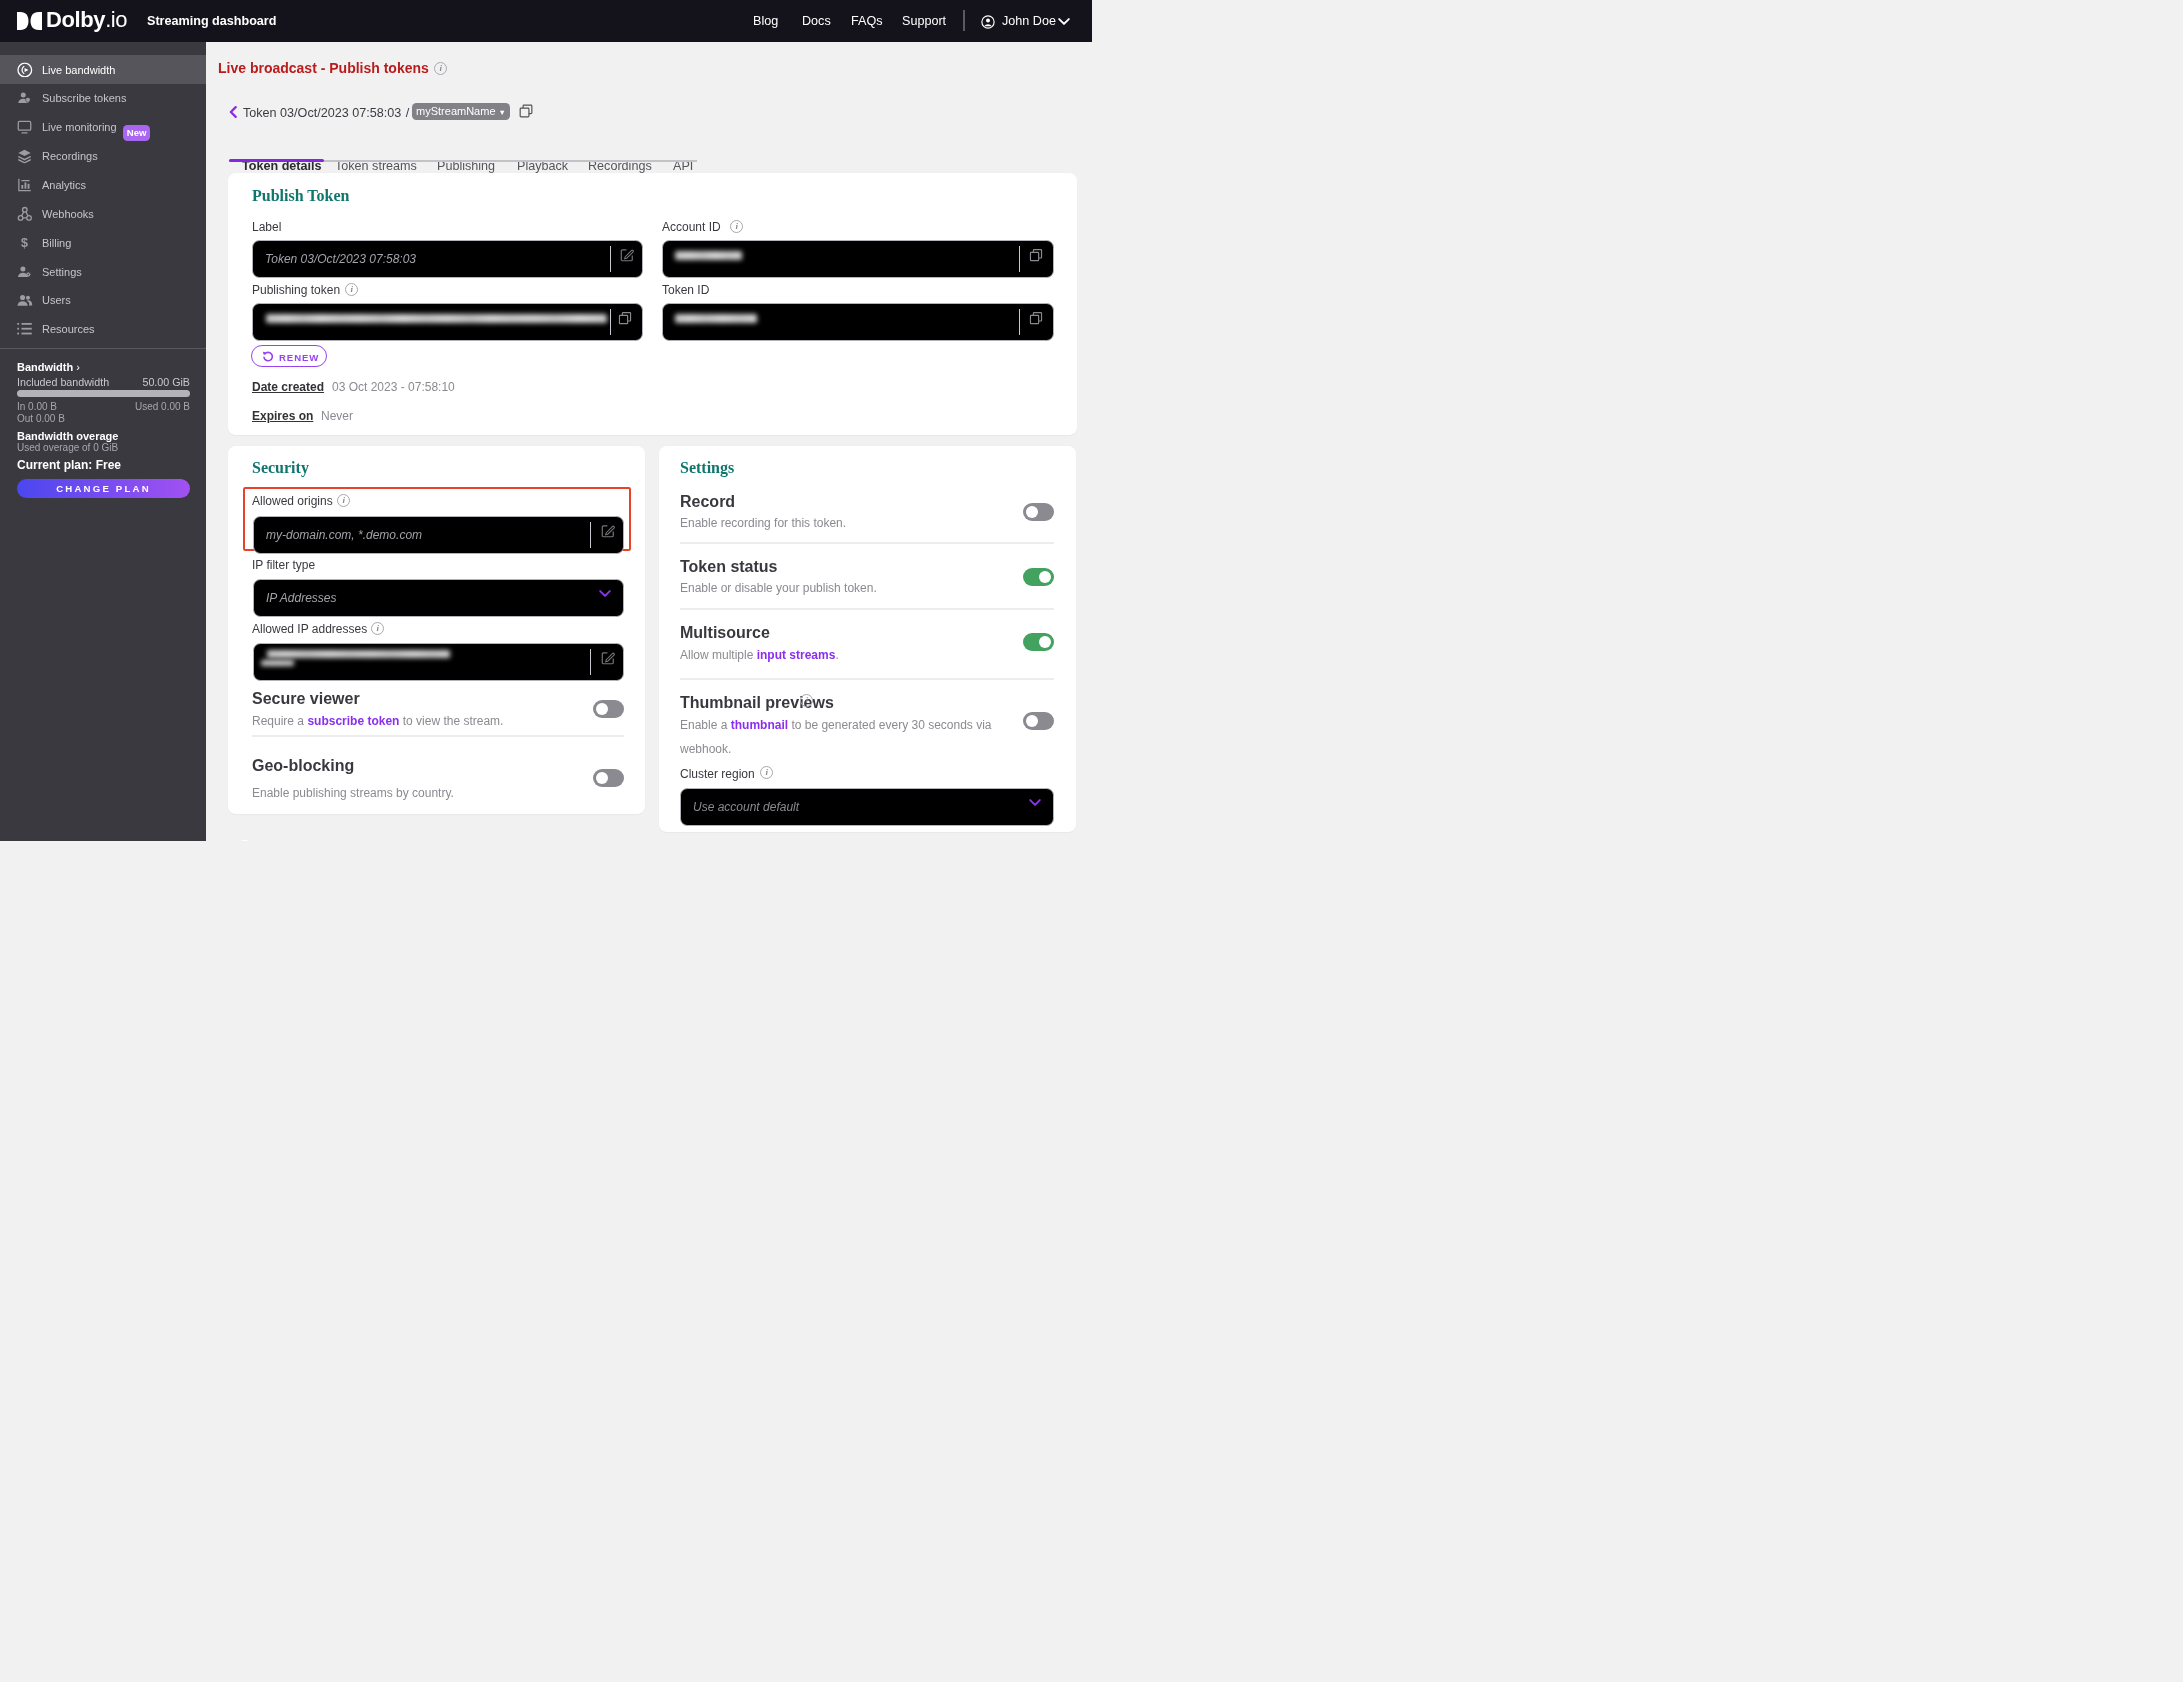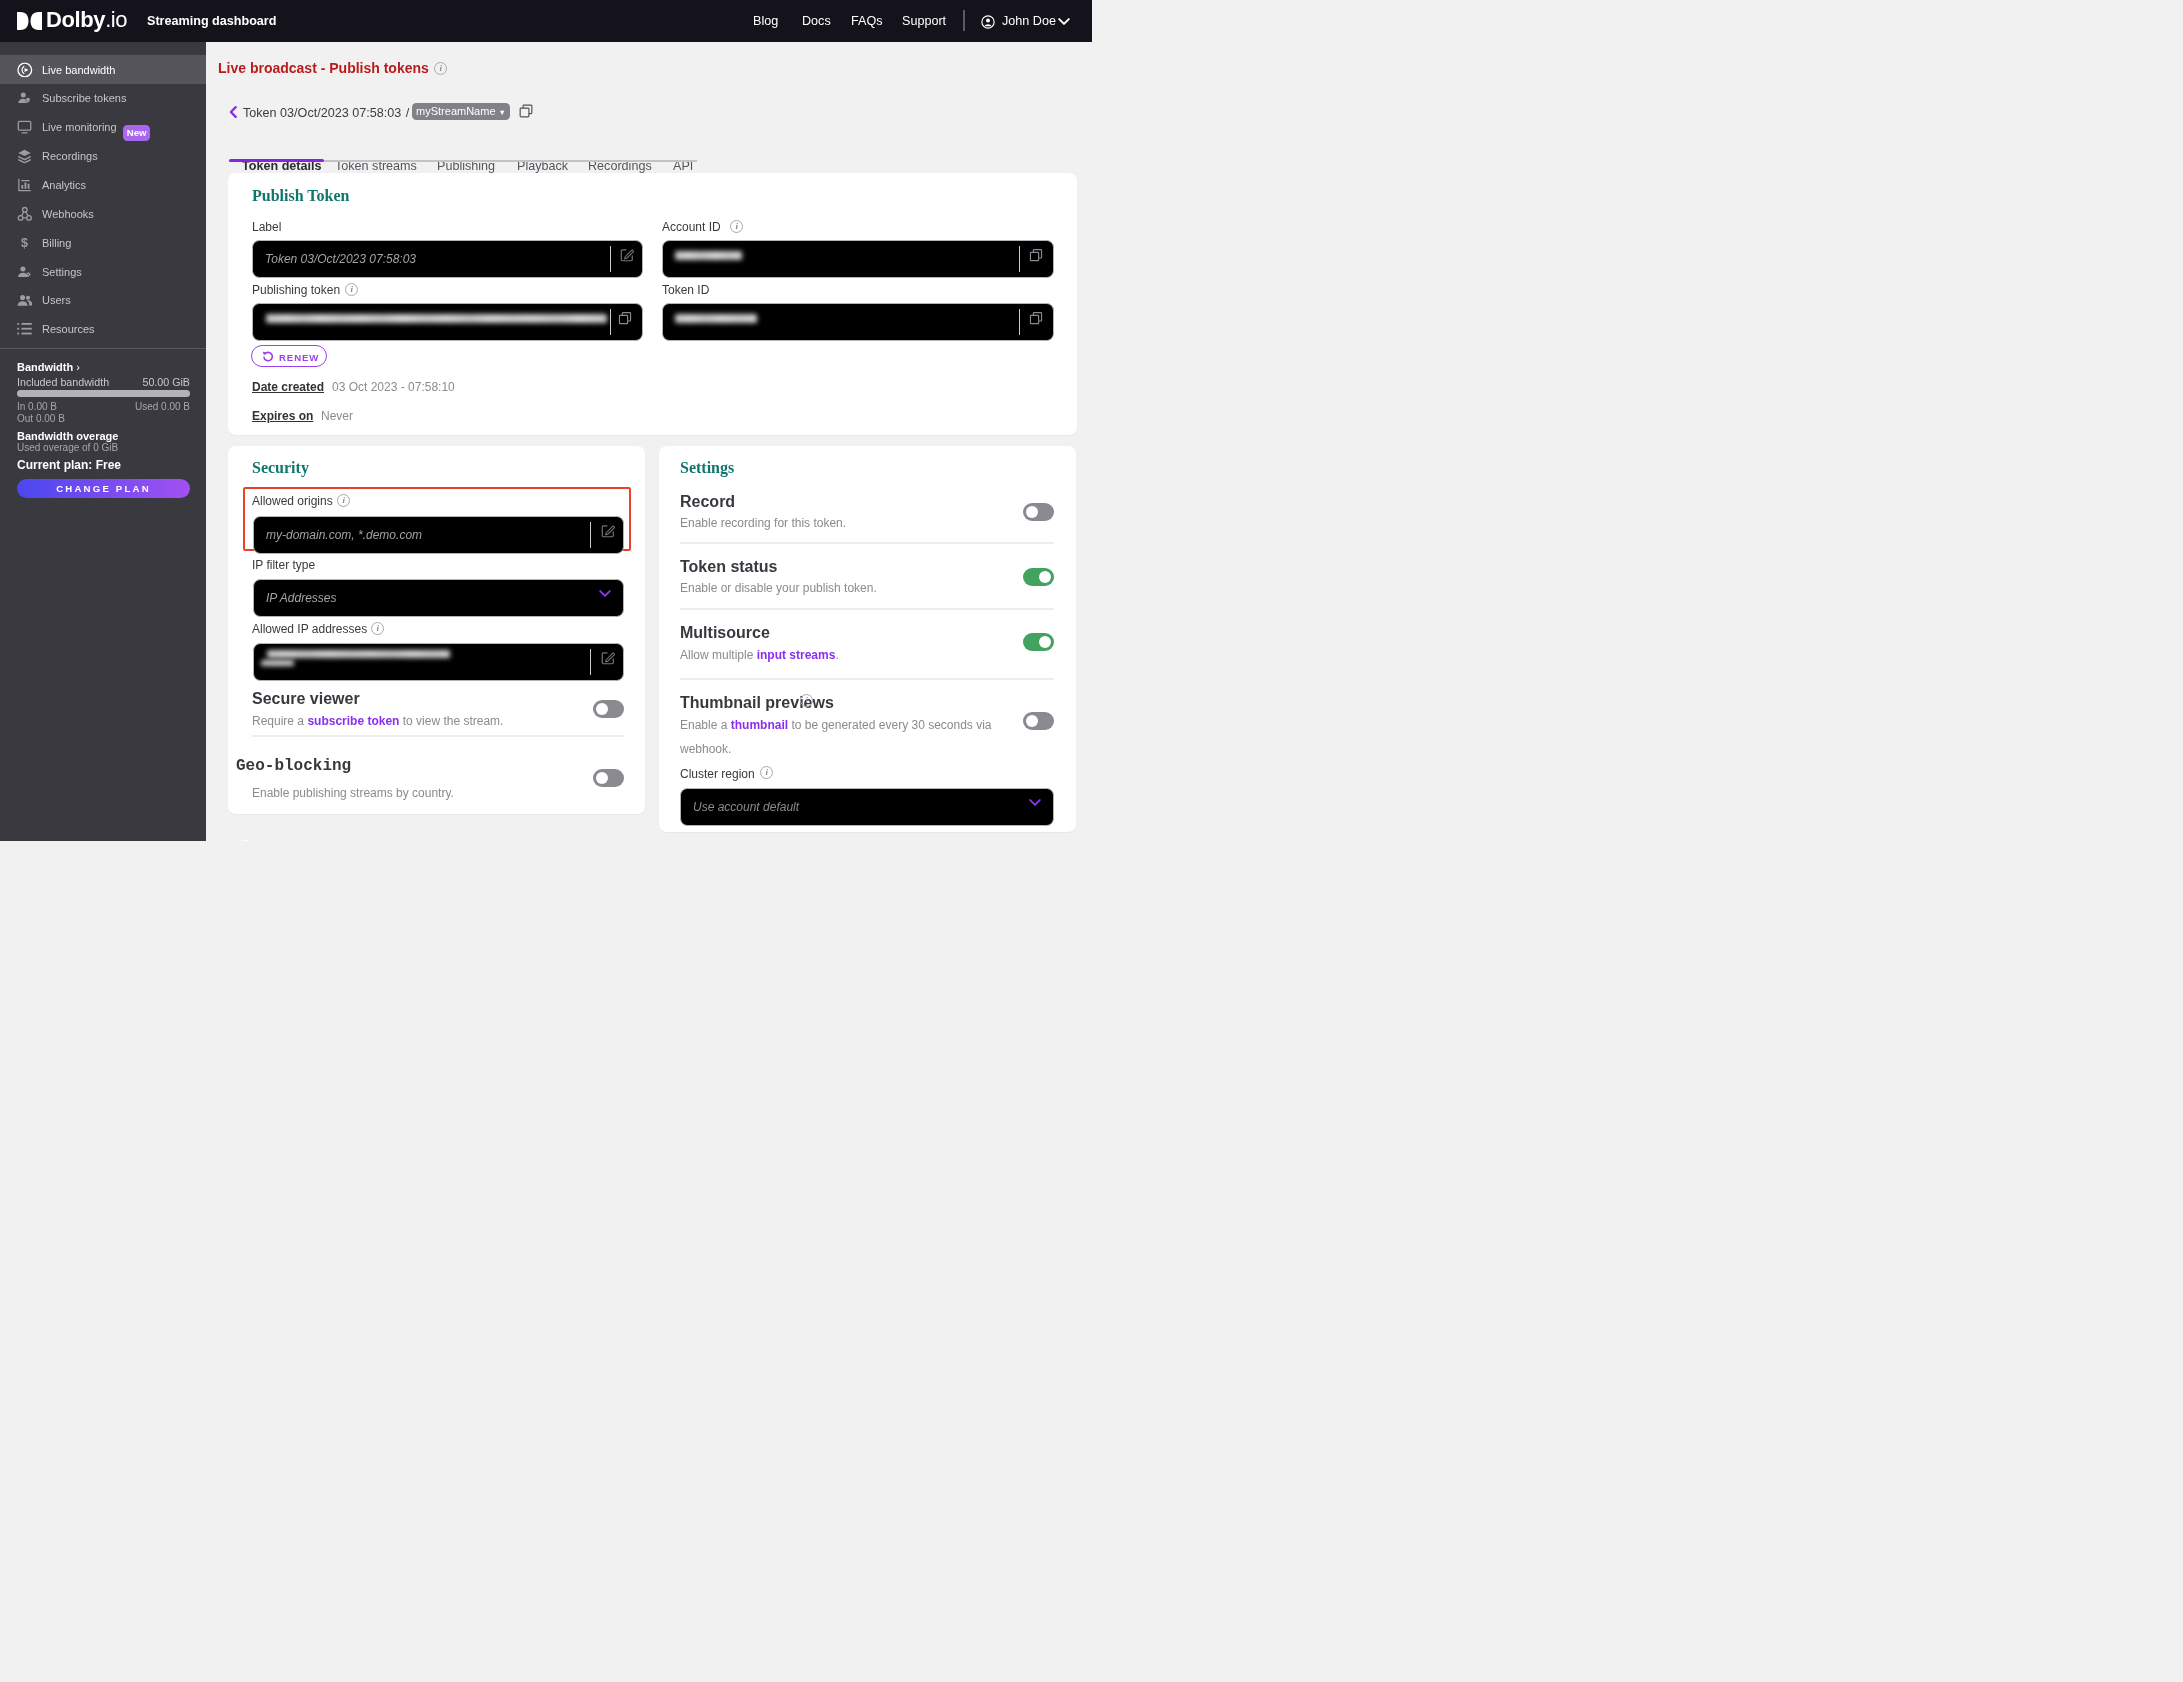--- a/index.html
+++ b/index.html
@@ -304,21 +304,21 @@
       <path d="M9,15 L19.5,4.3 a1.9,1.9 0 0 1 2.8,2.8 L11.5,17.5 L8,18.5 Z" stroke-width="1.8"></path>
     </svg>
 </div>
 
 <div class="fsemi" style="left:252px; top:690px;">Secure viewer</div>
 <div class="toggle" style="left:593px; top:700px;">
     <div class="knob"></div>
   </div>
 <div class="fgray" style="left:252px; top:714px;">Require a <span class="plink">subscribe token</span> to view the stream.</div>
 <div class="divider" style="left:252px; top:735px; width:372px;"></div>
-<div class="fsemi" style="left:236px; top:757px;font-family:Liberation Mono, monospace;">Geo-blocking</div>
+<div class="fsemi" style="left:252px; top:757px;">Geo-blocking</div>
 <div class="toggle" style="left:593px; top:769px;">
     <div class="knob"></div>
   </div>
 <div class="fgray" style="left:252px; top:786px;">Enable publishing streams by country.</div>
 
 <div class="card" style="left:659px; top:446px; width:417px; height:386px;"></div>
 <div class="h2" style="left:680px; top:459px;">Settings</div>
 
 <div class="fsemi" style="left:680px; top:493px;">Record</div>
 <div class="toggle" style="left:1023px; top:503px;">

